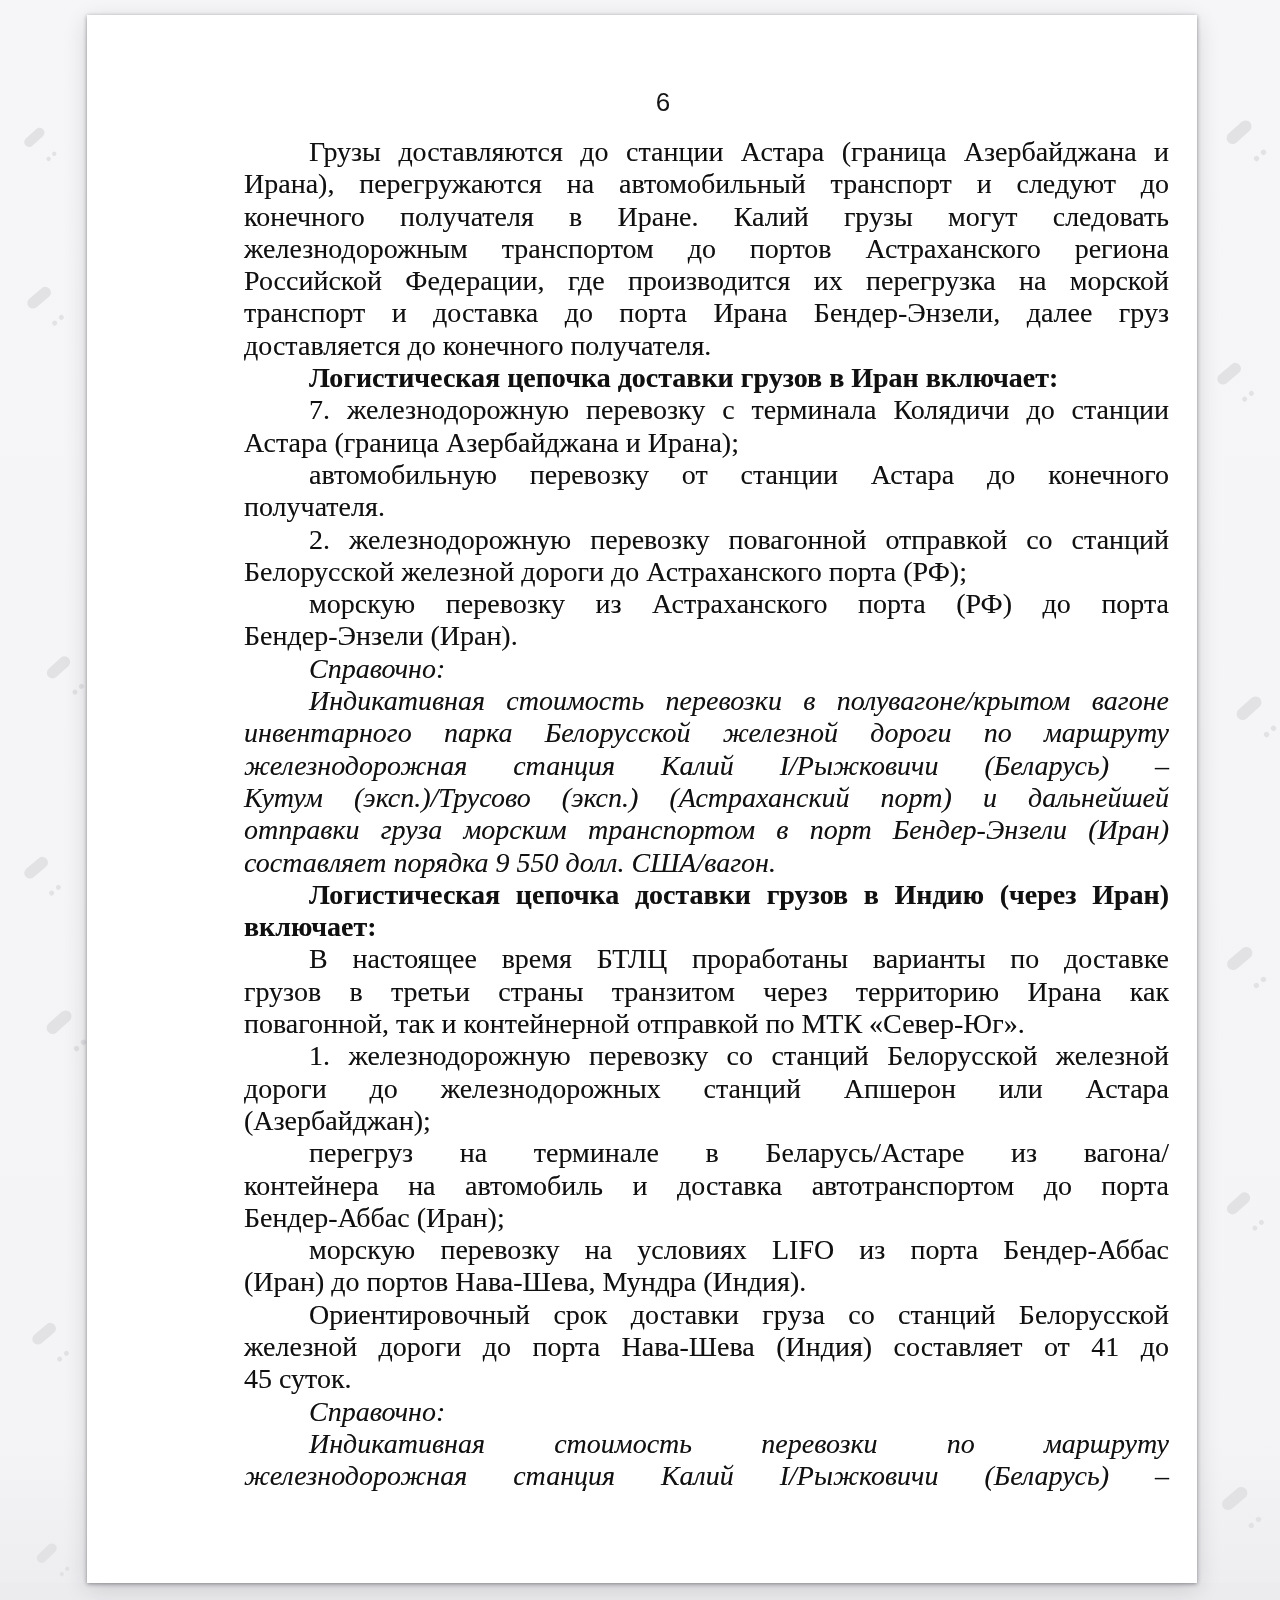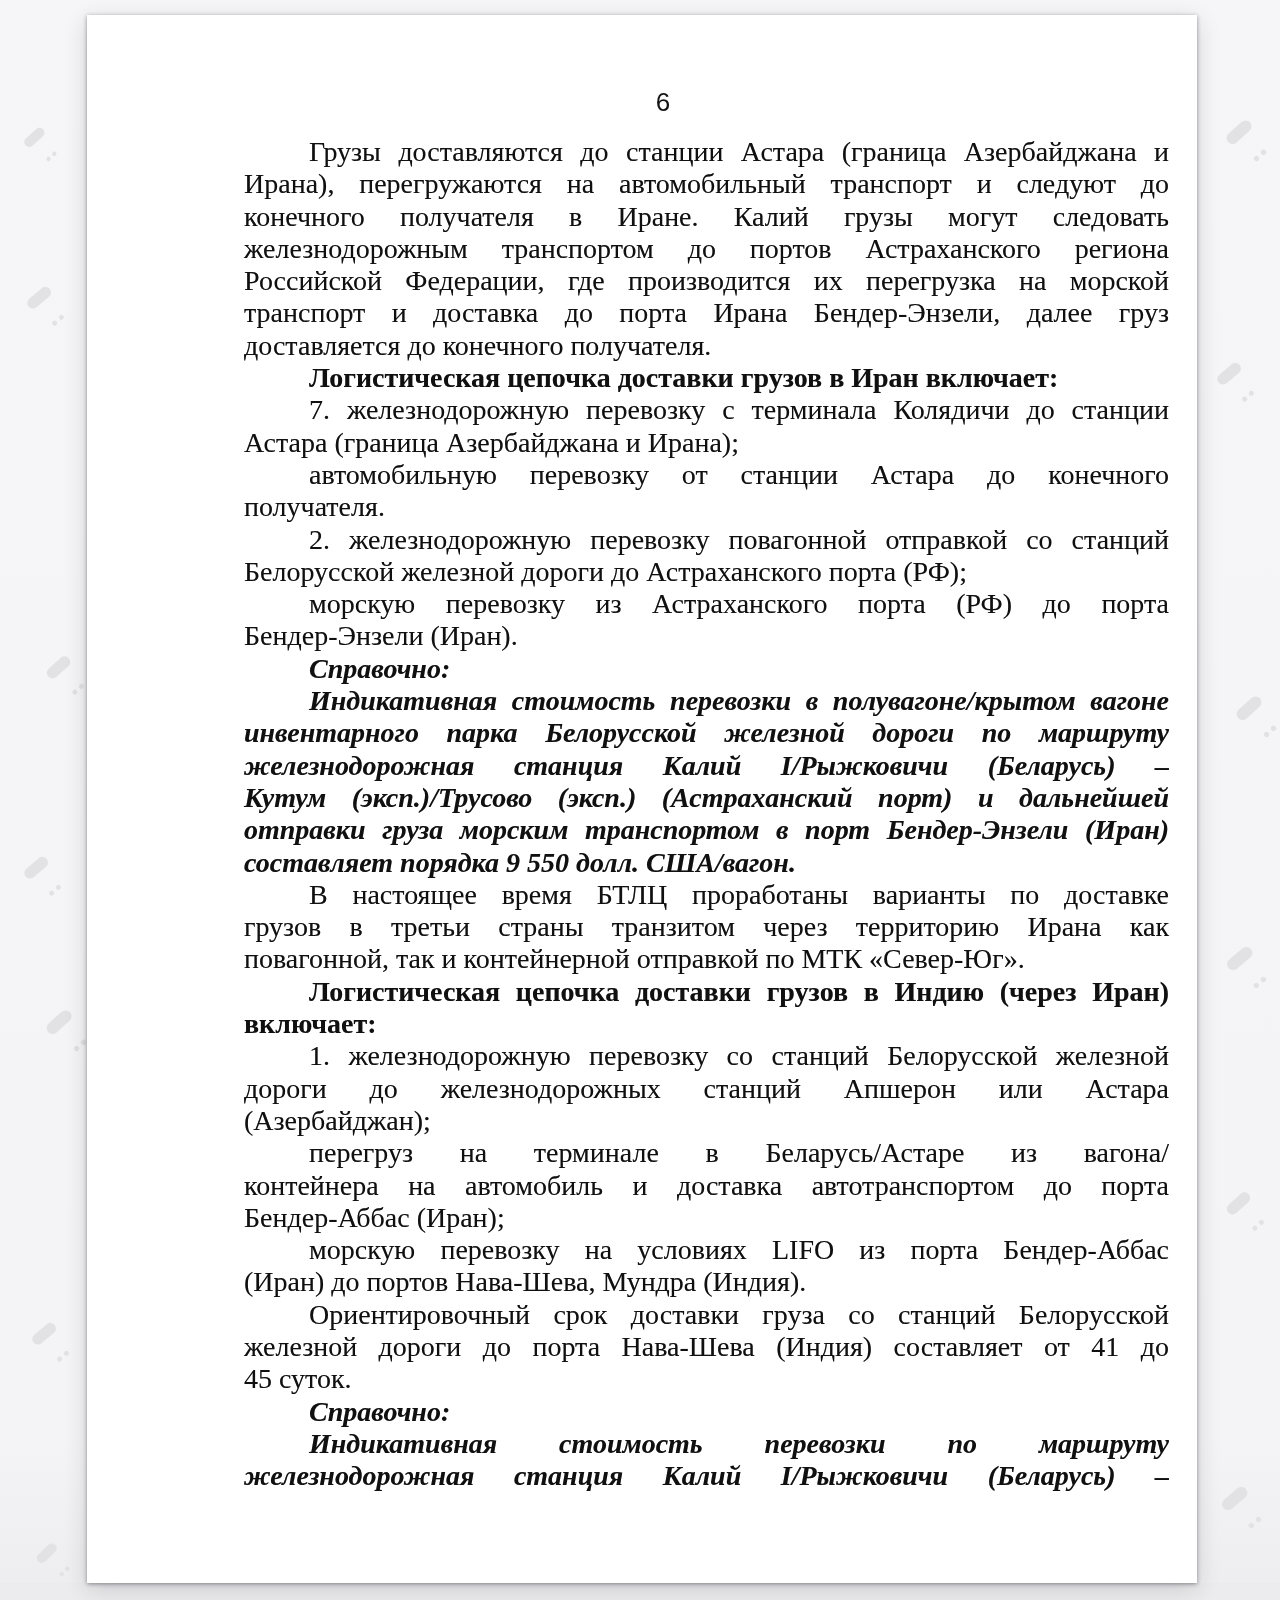--- a/index.html
+++ b/index.html
@@ -31,21 +31,21 @@
     font-size:26px;line-height:30px;color:#141414;
   }
   .doc-body{
     position:absolute;left:151px;top:121px;width:925px;
     font-size:28px;line-height:32.3px;color:#101010;
     text-shadow:0 0 .4px rgba(0,0,0,.35);
     margin-left:6px;
   }
   .para{margin:0;padding:0;}
   .para.bold{font-weight:700;}
-  .para.italic{font-style:italic;font-weight:bold;}
+  .para.italic{font-style:italic;}
   .line{
     height:32.3px;line-height:32.3px;
     text-align:justify;text-align-last:justify;
     white-space:normal;overflow:visible;
   }
   .line.first{text-indent:65px;}
   .line.lastline{text-align-last:left;}
 </style>
 </head>
 <body>
@@ -246,29 +246,29 @@
         <div class="line first lastline">Справочно:</div>
       </div>
       <div class="para italic">
         <div class="line first">Индикативная стоимость перевозки в полувагоне/крытом вагоне</div>
         <div class="line">инвентарного парка Белорусской железной дороги по маршруту</div>
         <div class="line">железнодорожная станция Калий I/Рыжковичи (Беларусь) –</div>
         <div class="line">Кутум (эксп.)/Трусово (эксп.) (Астраханский порт) и дальнейшей</div>
         <div class="line">отправки груза морским транспортом в порт Бендер-Энзели (Иран)</div>
         <div class="line lastline">составляет порядка 9 550 долл. США/вагон.</div>
       </div>
+      <div class="para bold">
+        <div class="line first">Логистическая цепочка доставки грузов в Индию (через Иран)</div>
+        <div class="line lastline">включает:</div>
+      </div>
       <div class="para normal">
         <div class="line first">В настоящее время БТЛЦ проработаны варианты по доставке</div>
         <div class="line">грузов в третьи страны транзитом через территорию Ирана как</div>
         <div class="line lastline">повагонной, так и контейнерной отправкой по МТК «Север-Юг».</div>
       </div>
-      <div class="para bold">
-        <div class="line first">Логистическая цепочка доставки грузов в Индию (через Иран)</div>
-        <div class="line lastline">включает:</div>
-      </div>
       <div class="para normal">
         <div class="line first">1. железнодорожную перевозку со станций Белорусской железной</div>
         <div class="line">дороги до железнодорожных станций Апшерон или Астара</div>
         <div class="line lastline">(Азербайджан);</div>
       </div>
       <div class="para normal">
         <div class="line first">перегруз на терминале в Беларусь/Астаре из вагона/</div>
         <div class="line">контейнера на автомобиль и доставка автотранспортом до порта</div>
         <div class="line lastline">Бендер-Аббас (Иран);</div>
       </div>

